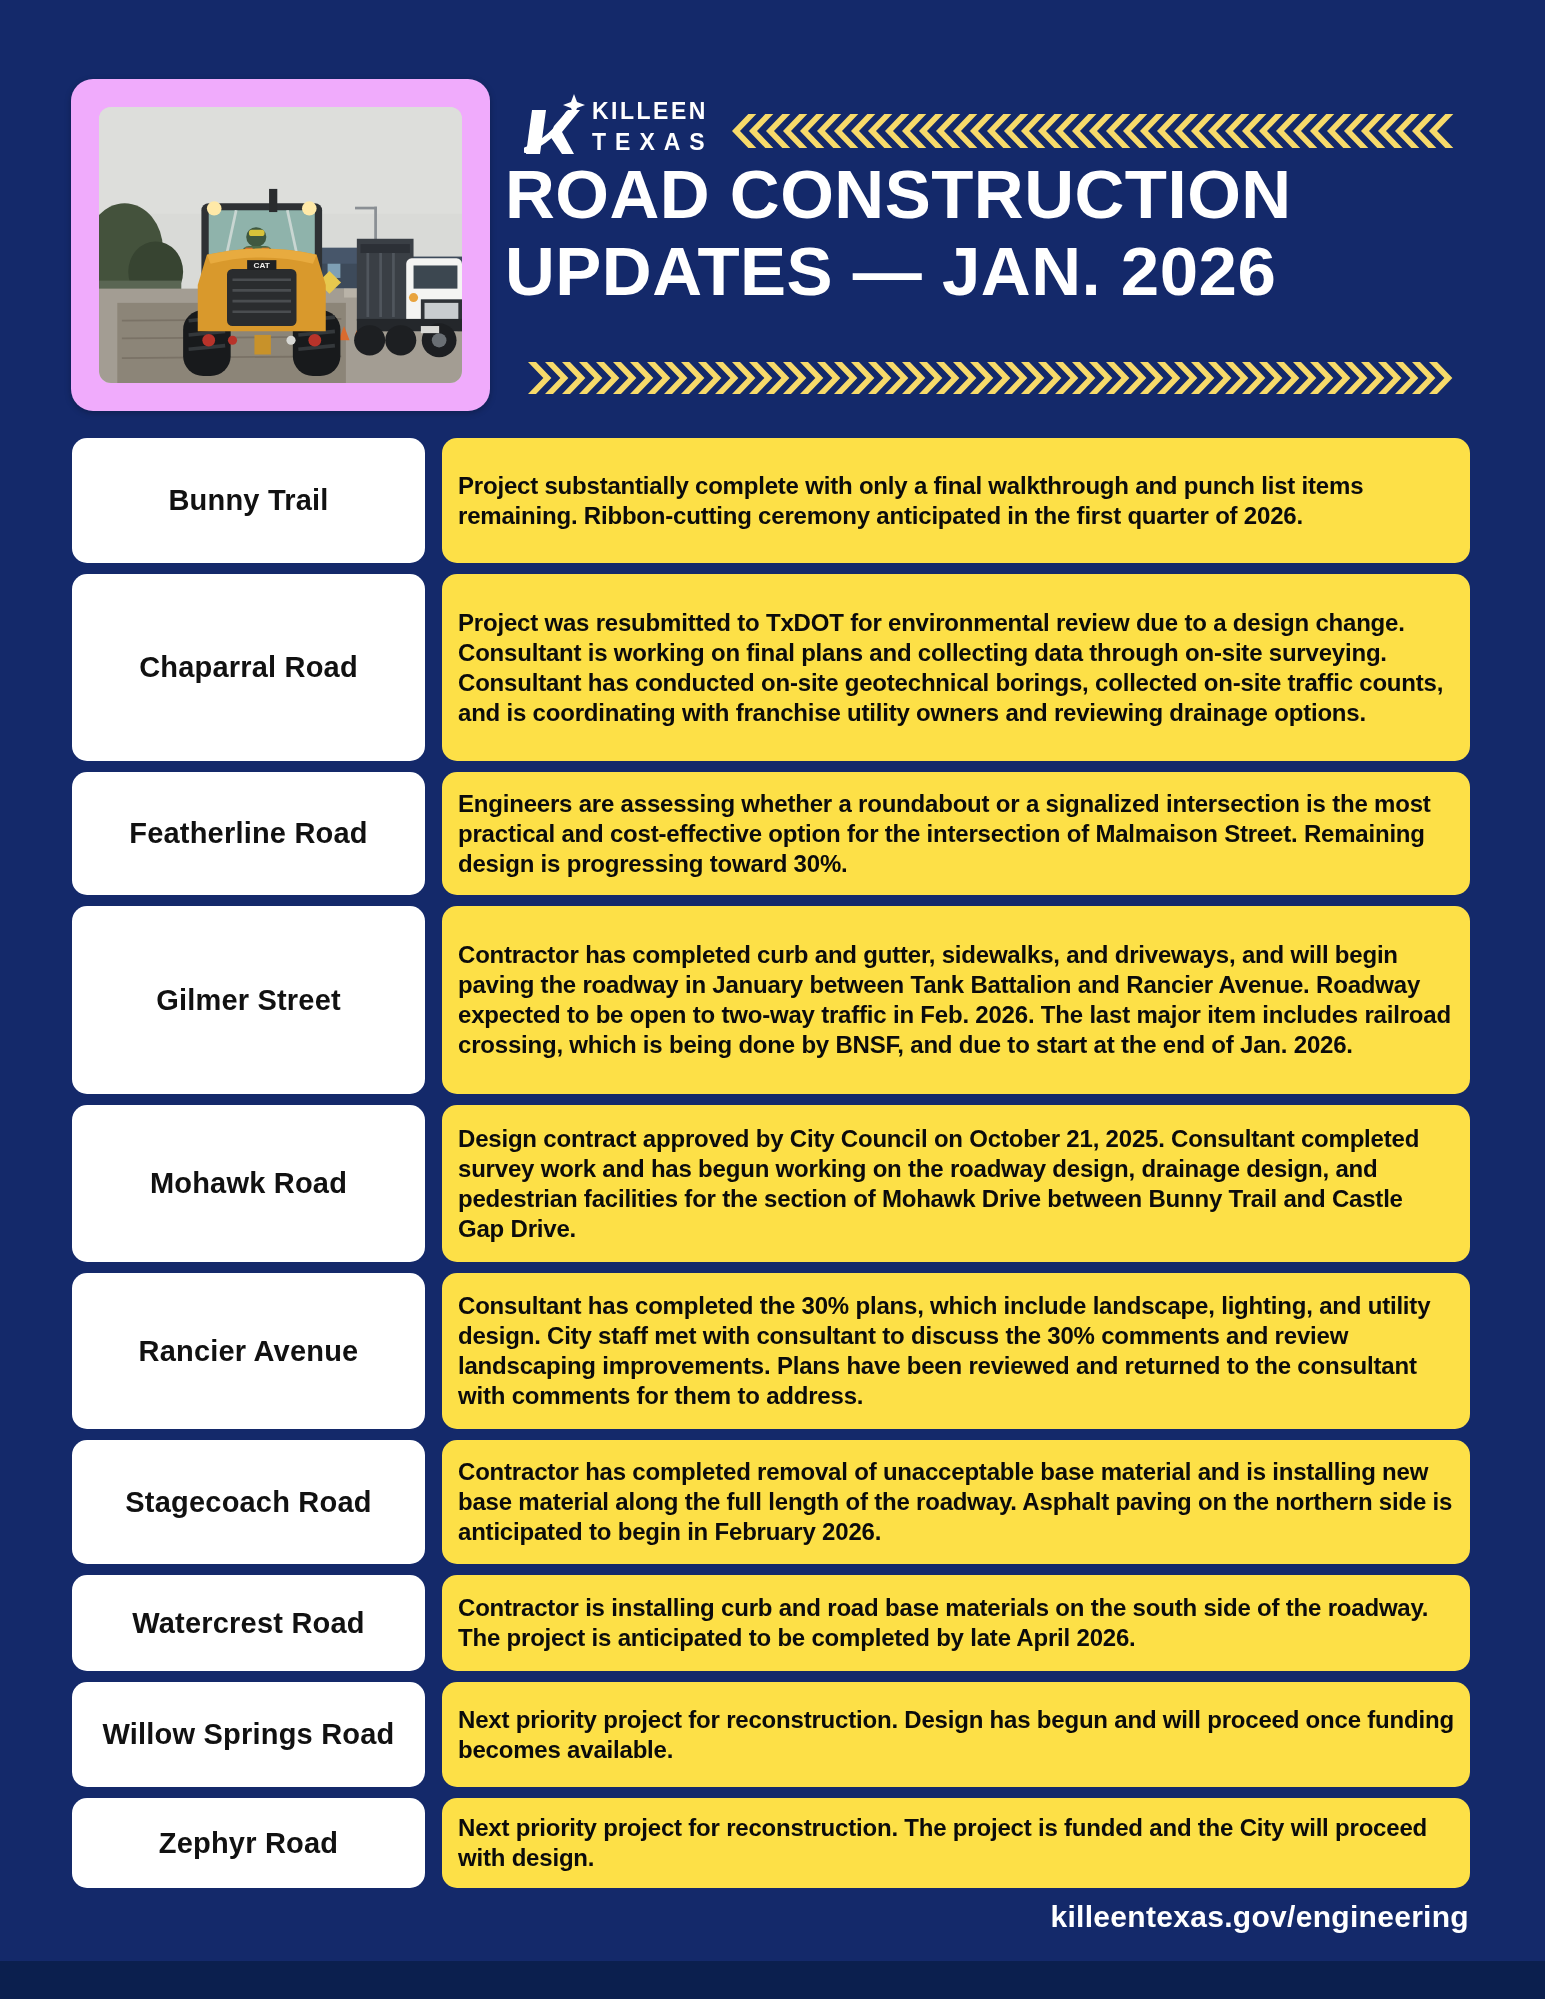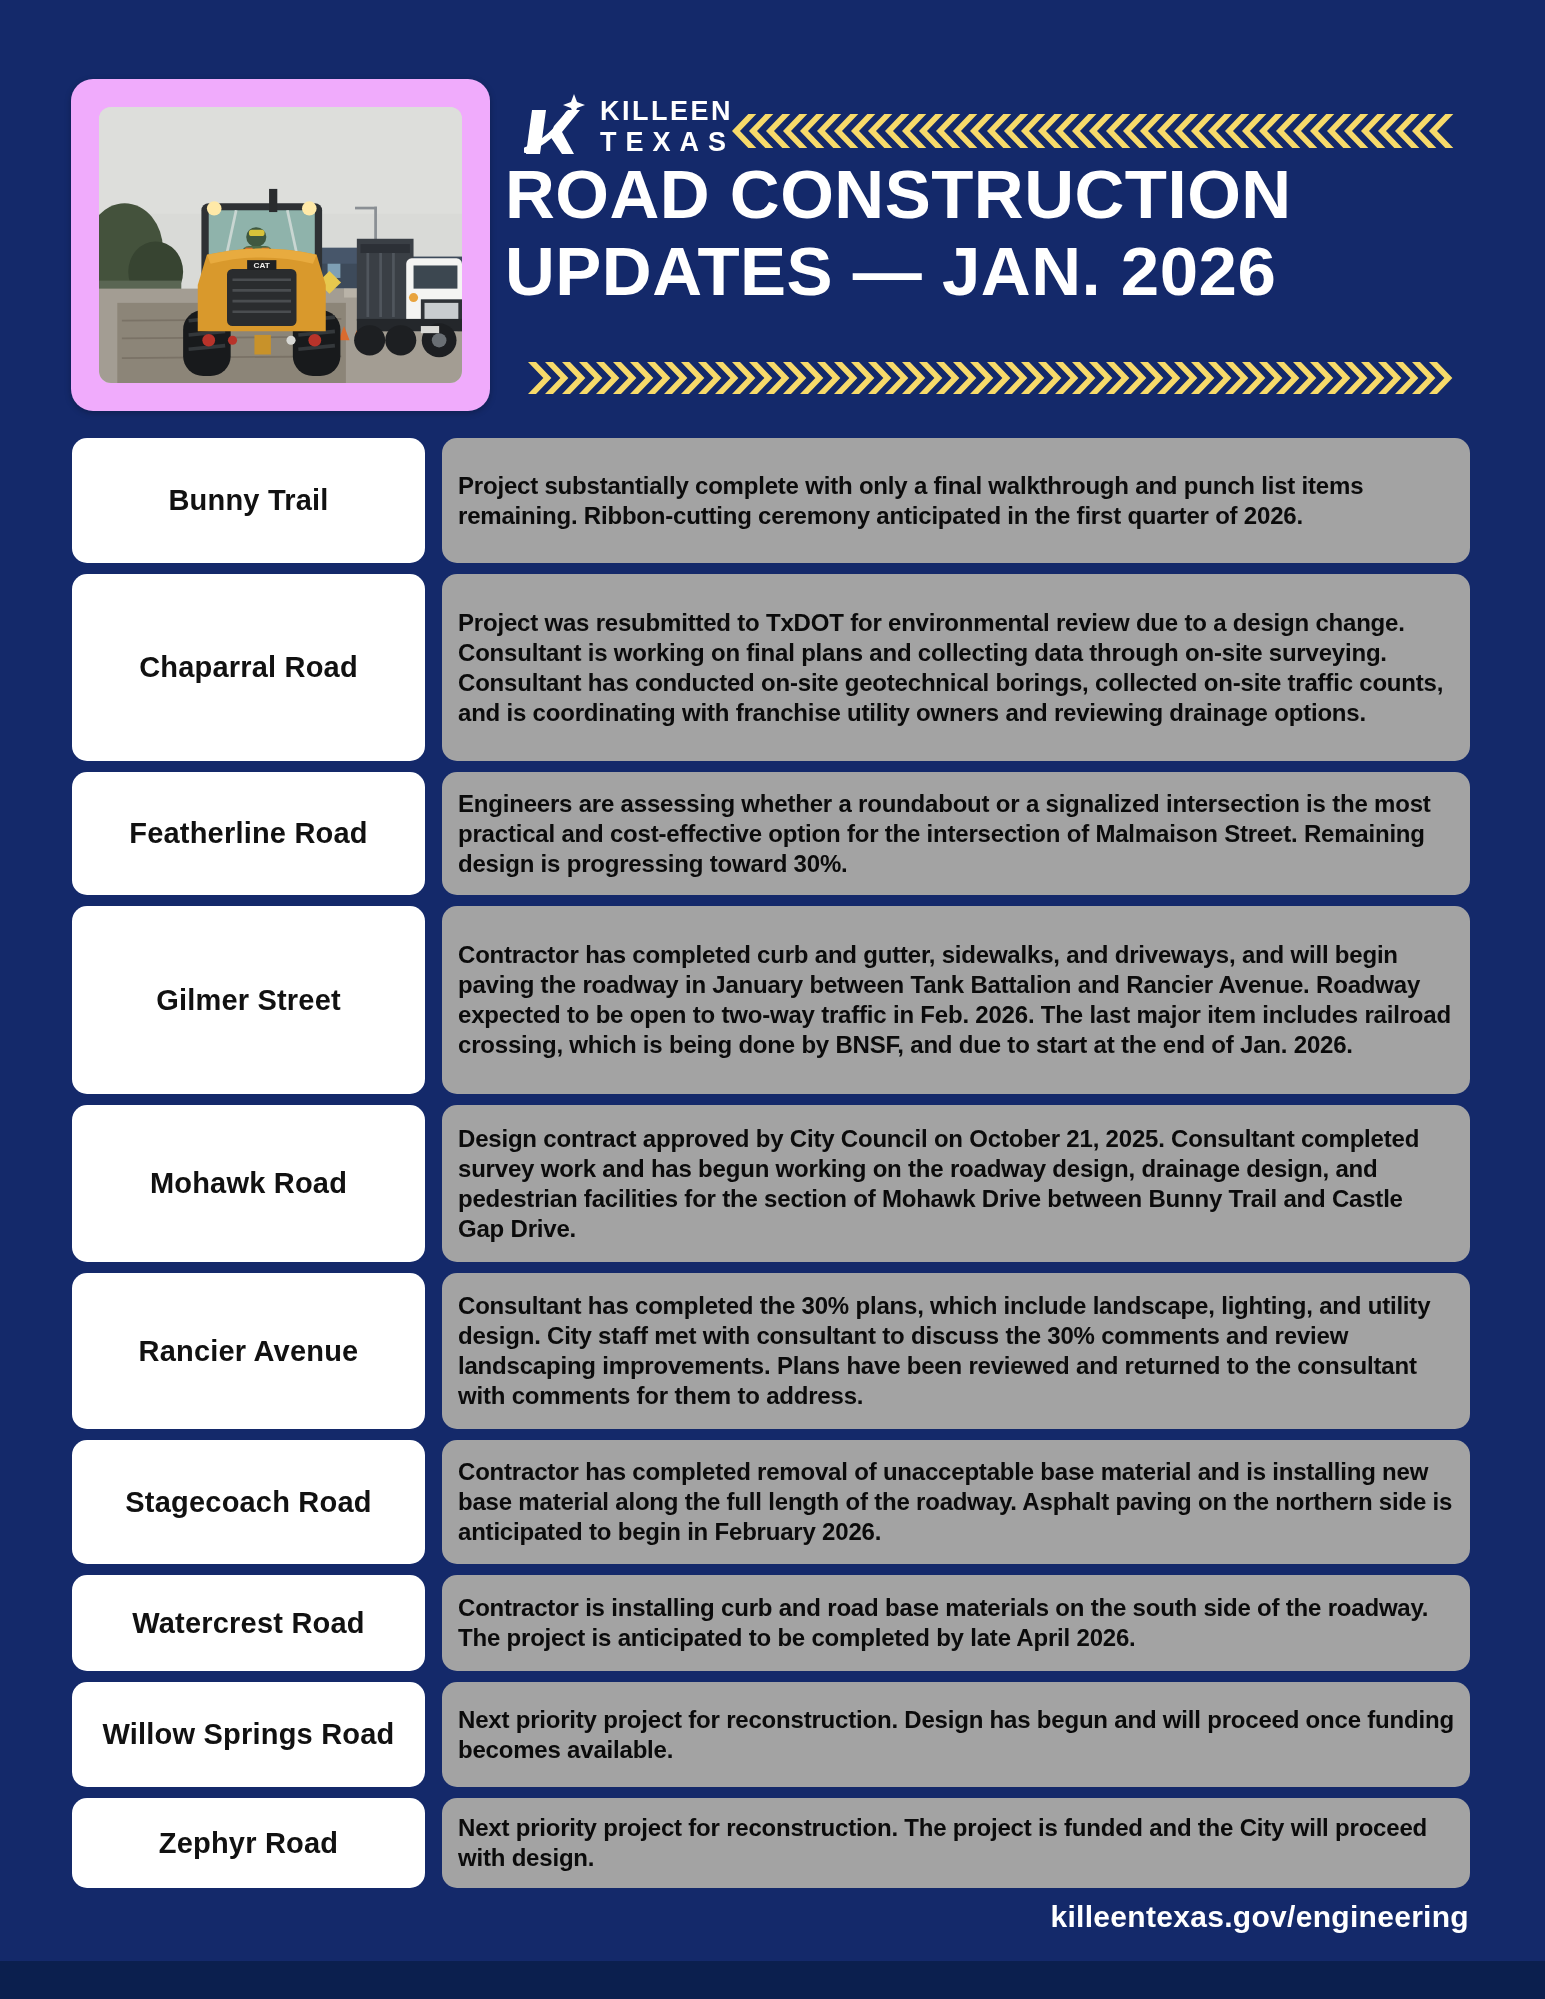--- a/index.html
+++ b/index.html
@@ -14,21 +14,21 @@
   .photo-frame{
     position:absolute;left:71px;top:79px;width:419px;height:332px;
     background:#f0abfc;border-radius:22px;box-sizing:border-box;padding:28px;
     box-shadow:0 2px 6px rgba(0,0,0,.25);
   }
   .photo-frame svg{display:block;width:100%;height:100%;border-radius:12px;}
   .logo-block{
     position:absolute;left:524px;top:92px;display:flex;align-items:center;color:#ffffff;
   }
   .logo-block svg{width:66px;height:70px;display:block;}
-  .logo-text{margin-left:10px;font-weight:800;line-height:31px;font-size:27px;}
+  .logo-text{margin-left:2px;font-weight:800;line-height:31px;font-size:23px;}
   .logo-text .l1{letter-spacing:2.5px;}
   .logo-text .l2{letter-spacing:9px;}
   .chev-band{position:absolute;}
   .chev-band svg{display:block;width:100%;height:100%;}
   #chev-top{left:732px;top:114px;width:737px;height:34px;}
   #chev-bottom{left:528px;top:362px;width:936px;height:32px;}
   .title{
     position:absolute;left:505px;top:156px;width:980px;
     color:#ffffff;font-weight:800;font-size:69px;line-height:77px;letter-spacing:0.5px;
     white-space:nowrap;
@@ -39,21 +39,21 @@
     display:flex;flex-direction:column;gap:11px;
   }
   .row{display:flex;gap:17px;}
   .name-box{
     width:353px;flex:0 0 353px;background:#ffffff;border-radius:15px;
     display:flex;align-items:center;justify-content:center;
     font-weight:800;font-size:29px;color:#111111;text-align:right;
     box-sizing:border-box;padding:6px 10px;letter-spacing:0.2px;
   }
   .desc-box{
-    flex:1;background:#a3a3a3;border-radius:15px;
+    flex:1;background:#fde047;border-radius:15px;
     display:flex;align-items:center;
     box-sizing:border-box;padding:10px 16px;
   }
   .desc-box p{
     margin:0;font-weight:700;font-size:24px;line-height:30px;color:#0b0b0b;
     letter-spacing:-0.2px;
   }
   
   .footer-url{
     position:absolute;right:76px;top:1888px;

